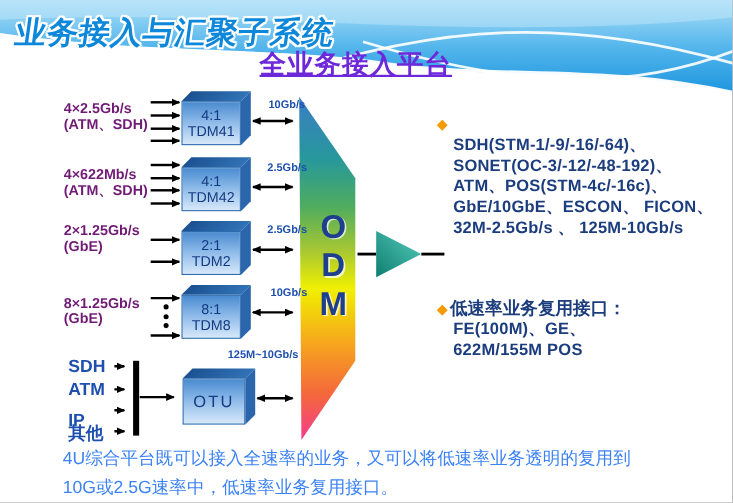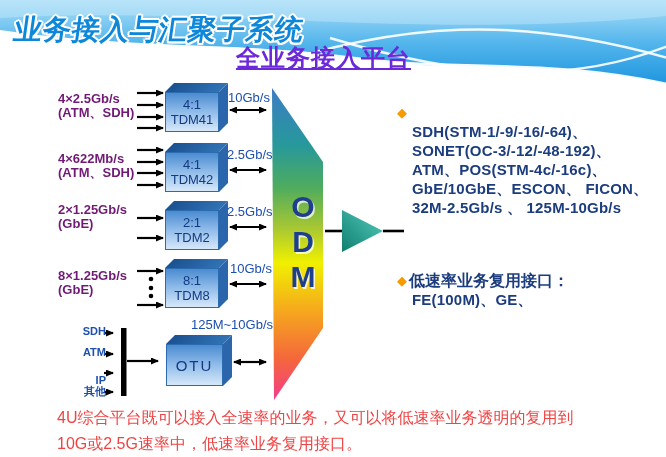--- a/index.html
+++ b/index.html
@@ -12,25 +12,25 @@
   .slide-title{position:absolute;left:14px;top:11px;font-size:28px;font-weight:bold;
     color:#0D87DA;letter-spacing:1px;transform:skewX(-8deg);white-space:nowrap;
     text-shadow:2px 0 #fff,-2px 0 #fff,0 2px #fff,0 -2px #fff,
       1.5px 1.5px #fff,-1.5px 1.5px #fff,1.5px -1.5px #fff,-1.5px -1.5px #fff;}
   .slide-subtitle{position:absolute;left:236px;top:42px;font-size:24px;font-weight:bold;
     color:#6d28d9;letter-spacing:1px;white-space:nowrap;text-decoration:underline;}
 
   
   .in-label{position:absolute;color:#701a75;font-size:13px;font-weight:bold;line-height:14px;white-space:nowrap;}
   #in1{left:58px;top:92px}#in2{left:58px;top:152px}#in3{left:58px;top:203px}#in4{left:58px;top:269px}
-  .feed{position:absolute;width:44px;text-align:right;color:#1D4FAE;font-size:11px;font-weight:bold;white-space:nowrap;}
+  .feed{position:absolute;width:44px;text-align:left;color:#1D4FAE;font-size:16px;font-weight:bold;white-space:nowrap;}
   #feed0{left:62px;top:325px}#feed1{left:62px;top:346px}#feed2{left:62px;top:374px}#feed3{left:62px;top:384px}
 
   
-  .rate{position:absolute;color:#1D4FAE;font-size:13px;font-weight:normal;white-space:nowrap;}
+  .rate{position:absolute;color:#1D4FAE;font-size:10px;font-weight:bold;white-space:nowrap;padding-left:16px;}
   #rate1{left:228px;top:90px}#rate2{left:227px;top:147px}#rate3{left:227px;top:204px}
   #rate4{left:230px;top:261px}#rate-otu{left:191px;top:317px}
 
   
   .mux{position:absolute;width:54px;height:40px;}
   #mux1{left:165px;top:92px}#mux2{left:165px;top:152px}#mux3{left:165px;top:210px}#mux4{left:165px;top:268px}
   #otu-box{left:166px;top:344px;width:57px;height:42px;}
   .face{position:absolute;left:0;top:0;right:0;bottom:0;border:1px solid #2B6BB0;
     background:linear-gradient(180deg,#4A8BD0 0%,#8AB8E8 45%,#D6E8F9 100%);
     display:flex;flex-direction:column;align-items:center;justify-content:center;}
@@ -47,21 +47,21 @@
     text-shadow:1.5px 1.5px 0 rgba(255,255,255,.75);}
 
   
   .rp{position:absolute;left:397px;width:266px;color:#1C3D7D;font-weight:bold;line-height:19px;}
   #rp1{top:103px}#rp2{top:271px}
   .rp-head{display:flex;align-items:flex-start;font-size:16px;white-space:nowrap;}
   .rp-bullet{color:#F59B00;font-size:13px;margin-right:2px;line-height:19px;}
   .rp-line{margin-left:15px;font-size:15px;white-space:nowrap;letter-spacing:0.2px;}
 
   
-  .footer{position:absolute;left:57px;top:405px;color:#ef4444;font-size:16px;line-height:26px;white-space:nowrap;}
+  .footer{position:absolute;left:57px;top:405px;color:#3b82f6;font-size:16px;line-height:26px;white-space:nowrap;}
 </style>
 </head>
 <body>
 
 <div class="stage">
 
   <svg class="hdr-svg" width="666" height="92">
     <defs>
       <linearGradient id="headGrad" x1="0" y1="0" x2="0" y2="1">
         <stop offset="0" stop-color="#AEE0F8"></stop>
@@ -240,20 +240,21 @@
     <div class="rp-line">GbE/10GbE、ESCON、 FICON、</div>
     <div class="rp-line">32M-2.5Gb/s 、 125M-10Gb/s</div>
   </div>
 
   <div class="rp" id="rp2">
     <div class="rp-head">
       <span class="rp-bullet">◆</span>
       <span>低速率业务复用接口：</span>
     </div>
     <div class="rp-line">FE(100M)、GE、</div>
+    <div class="rp-line">622M/155M POS</div>
   </div>
 
   <div class="footer">
     <div>4U综合平台既可以接入全速率的业务，又可以将低速率业务透明的复用到</div>
     <div>10G或2.5G速率中，低速率业务复用接口。</div>
   </div>
 
 </div>
 
 </body></html>

